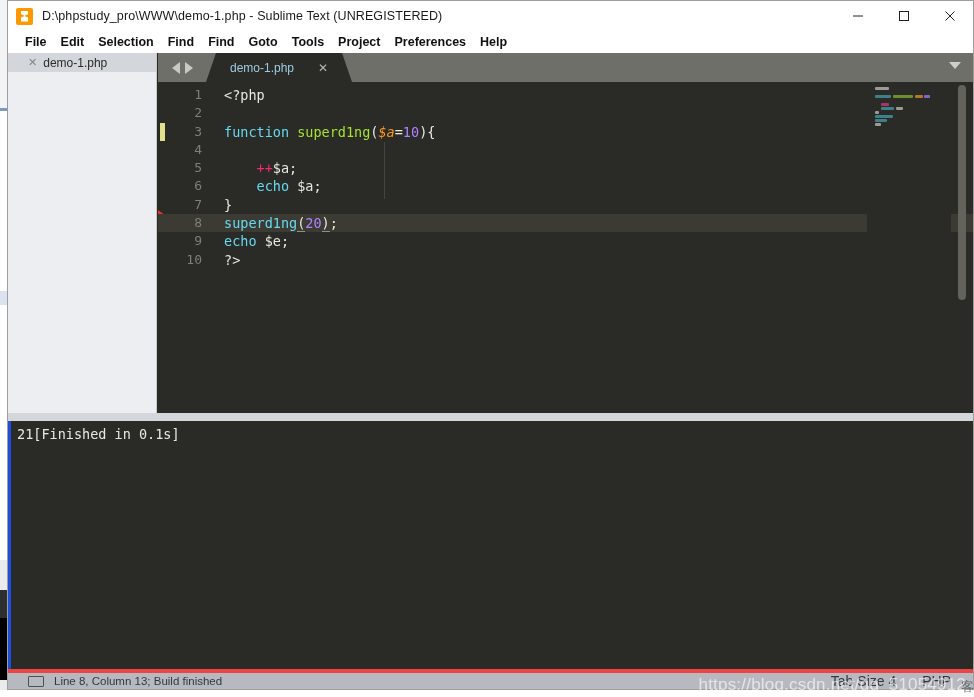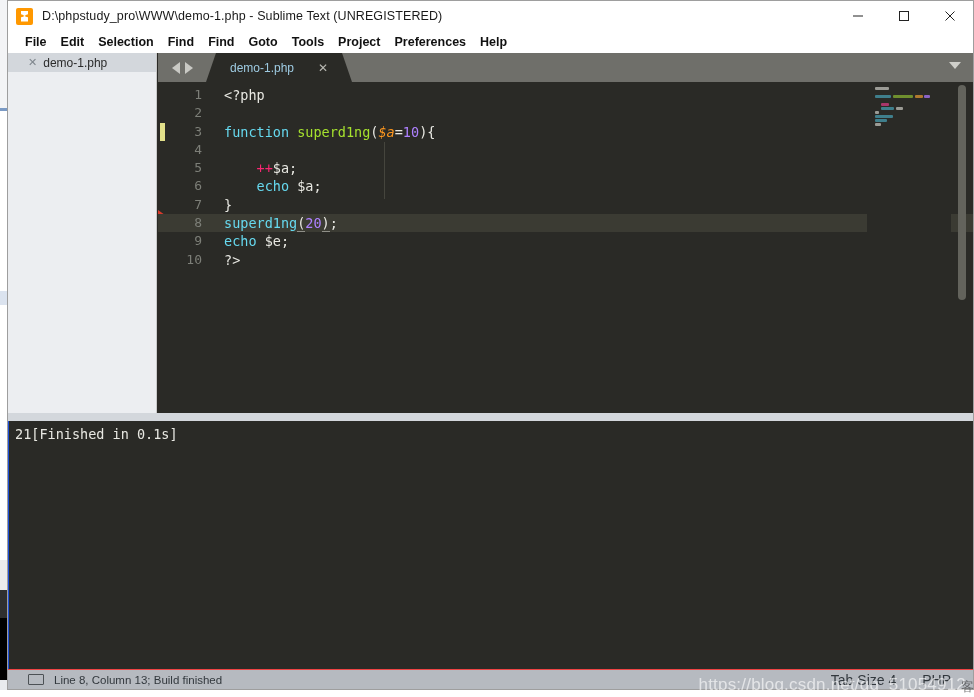--- a/index.html
+++ b/index.html
@@ -347,40 +347,40 @@
     height: 8px;
     background: #d3d7dc;
     cursor: row-resize;
   }
   .output-panel {
     position: absolute;
     left: 0; top: 368px;
     right: 0;
     height: 250px;
     background: #2a2a26;
-    border-left: 1px solid #1d4ed8;
+    border-left: 3px solid #1d4ed8;
   }
   .output-text {
     font-family: "DejaVu Sans Mono", monospace;
     font-size: 13.5px;
     color: #e8e8e2;
     padding: 5px 0 0 6px;
     white-space: pre;
   }
 
   
   .statusbar {
     position: absolute;
     left: 0; bottom: 0;
     width: 100%;
     height: 20px;
     background: #b6bac0;
     display: flex;
     align-items: center;
-    border-top: 1px solid #ef4444;
+    border-top: 4px solid #ef4444;
     box-sizing: border-box;
   }
   .status-icon {
     width: 16px; height: 11px;
     margin-left: 20px;
     border: 1.5px solid #4c5155;
     border-radius: 1px;
     box-sizing: border-box;
     flex: none;
   }

